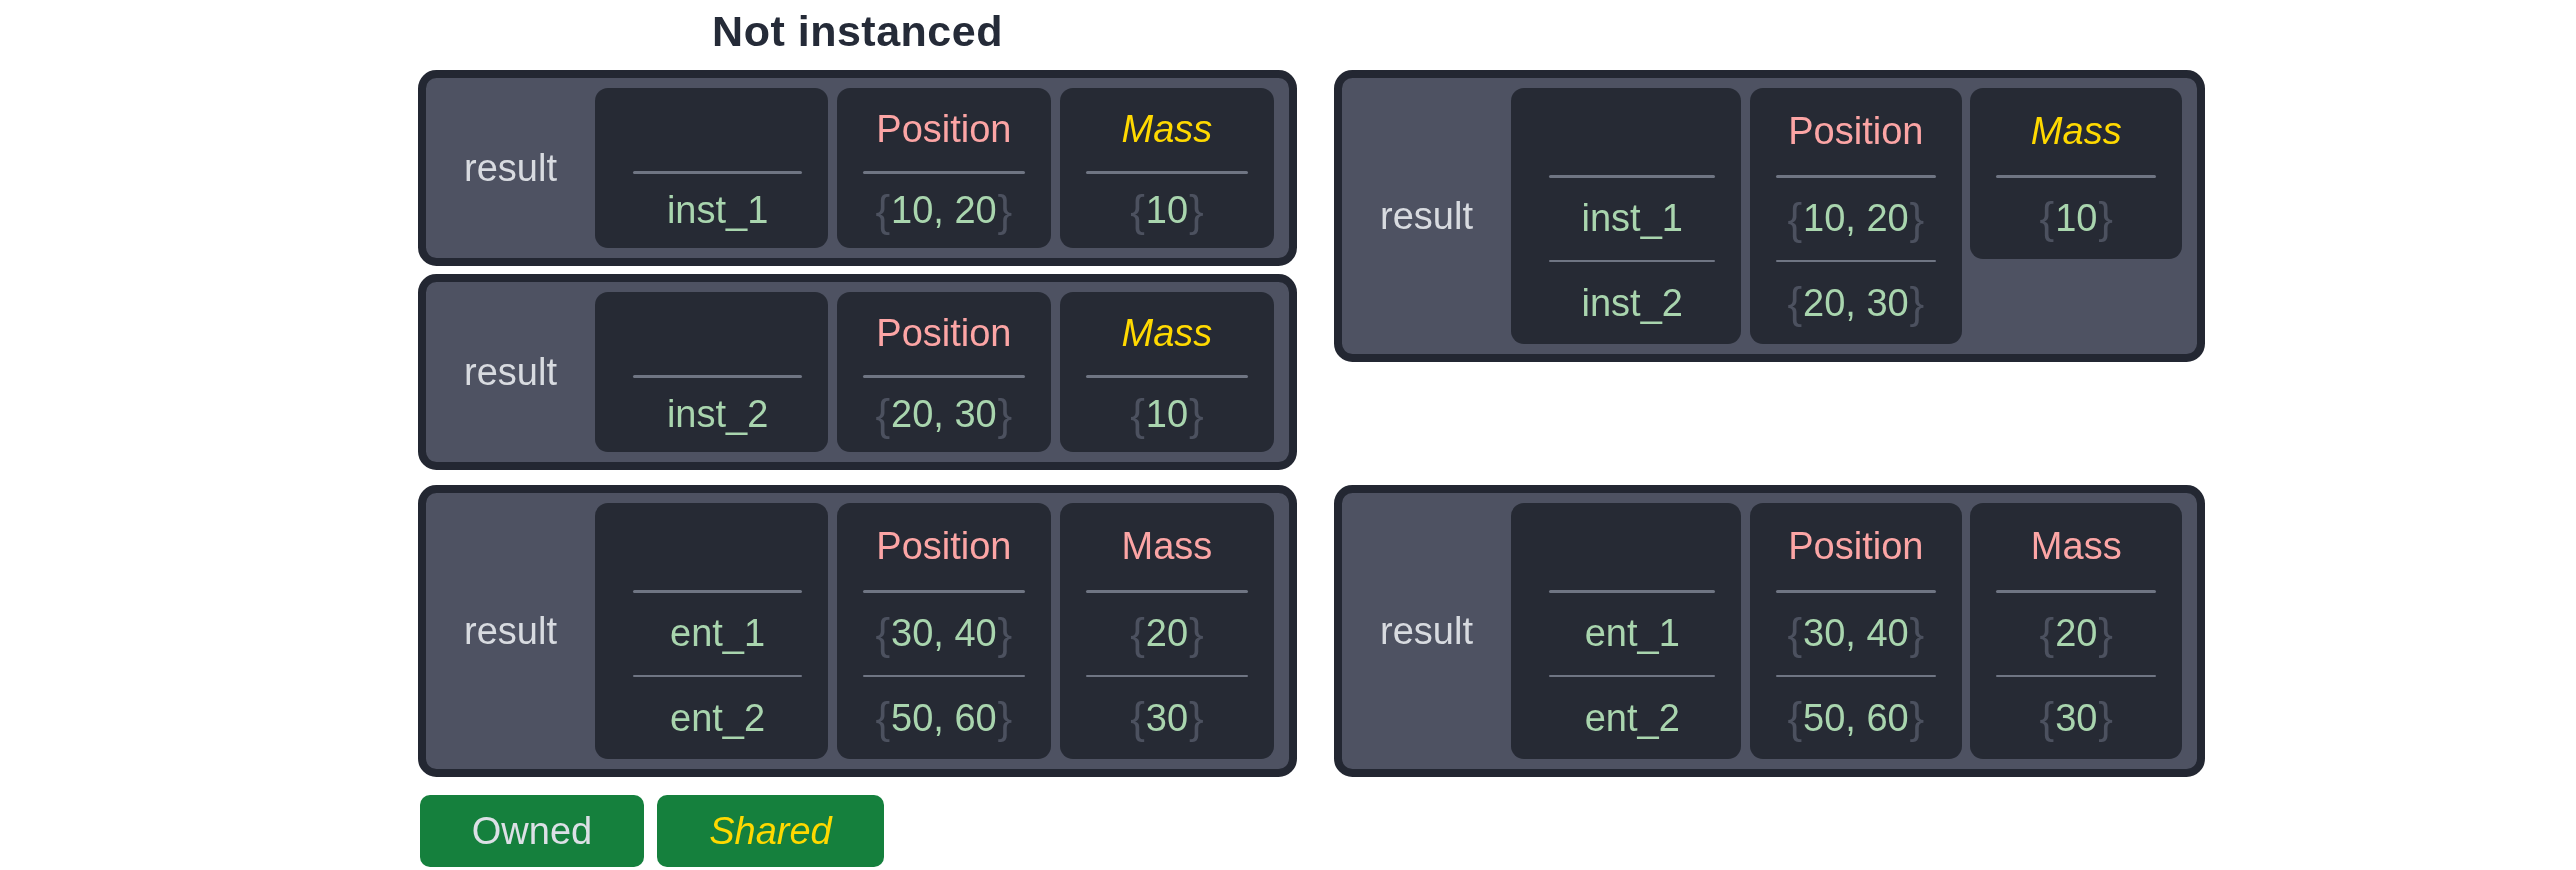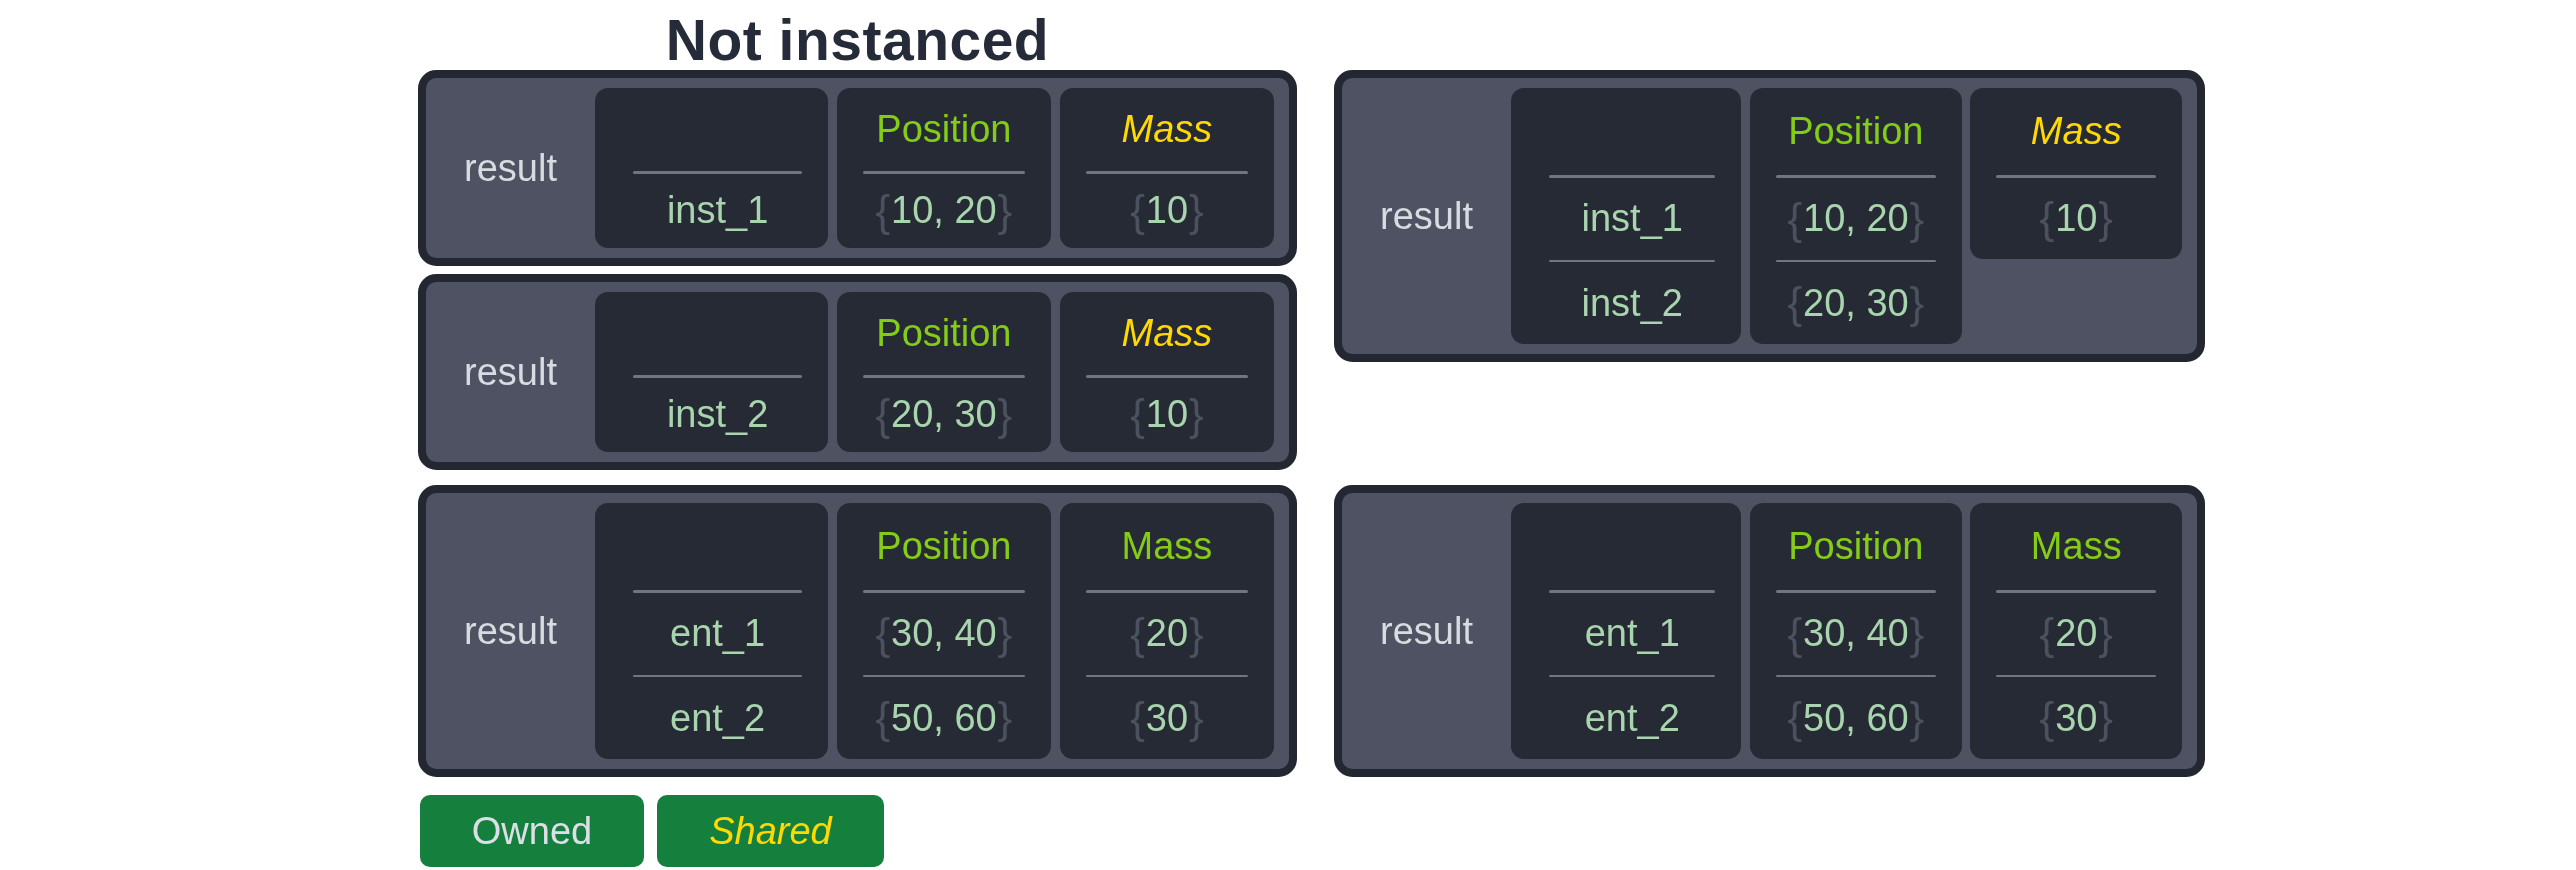--- a/index.html
+++ b/index.html
@@ -10,21 +10,21 @@
     background: #ffffff;
     font-family: "Liberation Sans", sans-serif;
     overflow: hidden;
   }
 
   
   .col-title {
     position: absolute;
     top: 7.3px;
     text-align: center;
-    font-size: 57px;
+    font-size: 43px;
     font-weight: 700;
     color: #252b38;
     letter-spacing: 0.5px;
   }
   #title-left  { left: 418px;  width: 879px; }
   #title-right { left: 1334px; width: 871px; }
 
   
   .panel {
     position: absolute;
@@ -66,21 +66,21 @@
   }
   .cell.names { flex: 1.03; padding-left: 12px; }
 
   .cell-header {
     height: 83px;
     flex: none;
     display: flex;
     align-items: center;
     justify-content: center;
     font-size: 38px;
-    color: #84cc16;
+    color: #fca5a5;
     white-space: pre;
   }
   .double .cell-header { height: 87px; }
   .cell-header.shared {
     color: #ffd900;
     font-style: italic;
   }
 
   .divider {
     height: 2.8px;

